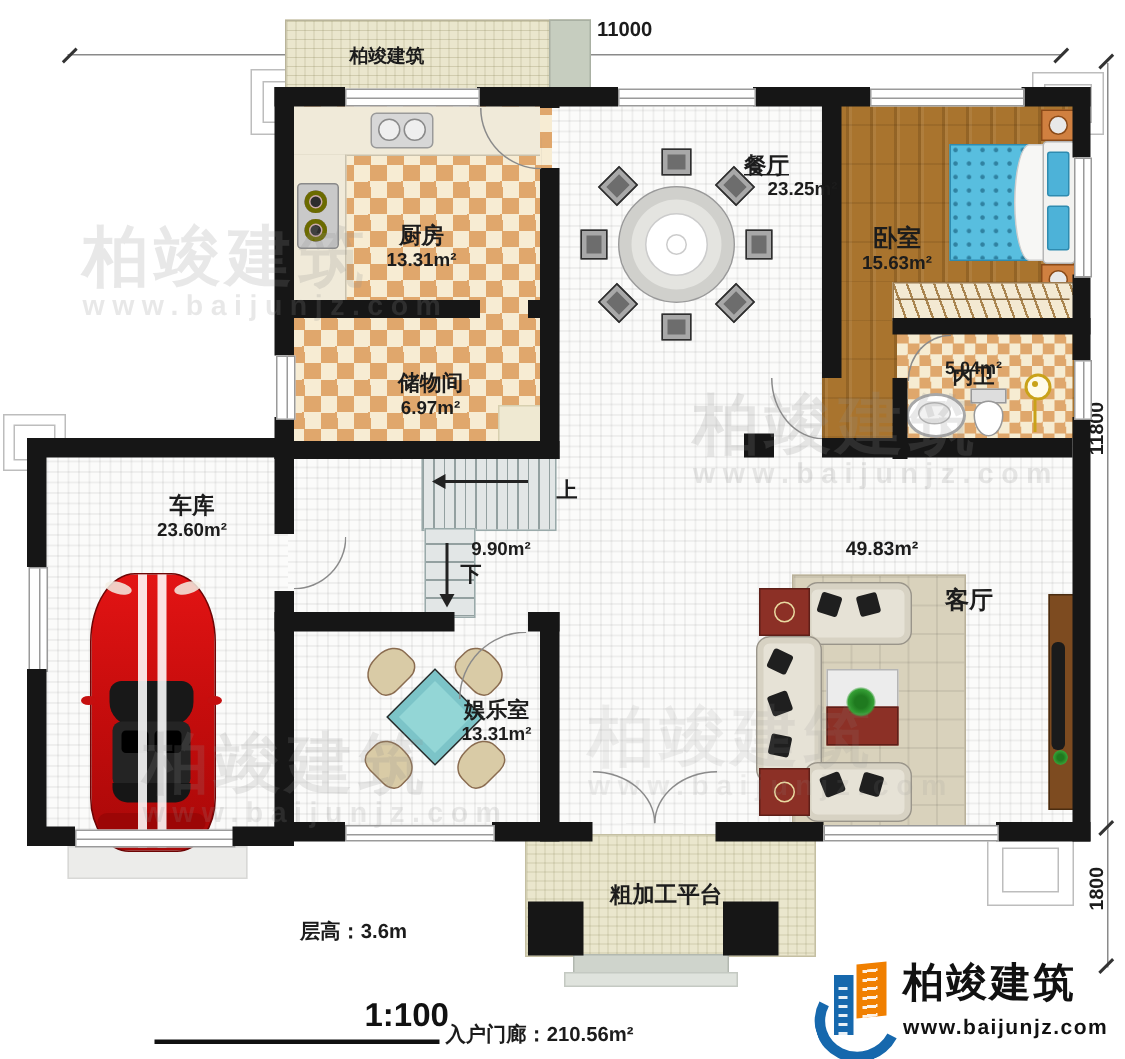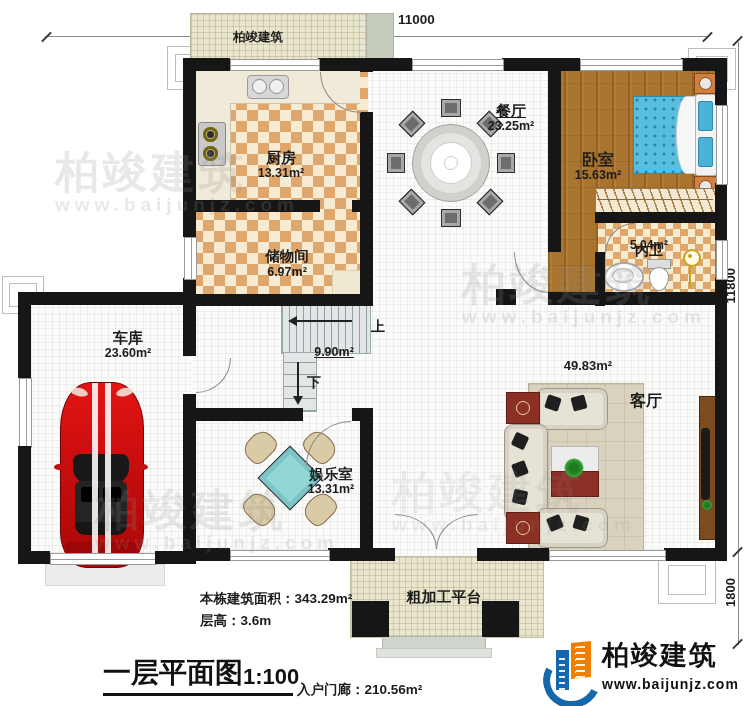--- a/index.html
+++ b/index.html
@@ -244,32 +244,32 @@
   <div class="wall" style="left:496px;top:289px;width:20px;height:16px;"></div>
 
   <div class="wall" style="left:352px;top:601px;width:37px;height:36px;"></div>
   <div class="wall" style="left:482px;top:601px;width:37px;height:36px;"></div>
 
   <div class="lbl" style="left:246px;top:149px;width:70px;font-size:15px;">厨房</div>
   <div class="lbl" style="left:246px;top:166px;width:70px;font-size:12.5px;">13.31m²</div>
   <div class="lbl" style="left:247px;top:248px;width:80px;font-size:14.5px;">储物间</div>
   <div class="lbl" style="left:247px;top:265px;width:80px;font-size:12.5px;">6.97m²</div>
   <div class="lbl" style="left:476px;top:102px;width:70px;font-size:15px;text-decoration:underline;">餐厅</div>
-  <div class="lbl" style="left:476px;top:119px;width:70px;font-size:12.5px;">23.25m²</div>
+  <div class="lbl" style="left:500px;top:119px;width:70px;font-size:12.5px;">23.25m²</div>
   <div class="lbl" style="left:563px;top:151px;width:70px;font-size:16px;">卧室</div>
   <div class="lbl" style="left:563px;top:168px;width:70px;font-size:12.5px;">15.63m²</div>
   <div class="lbl" style="left:614px;top:224px;width:70px;font-size:14px;margin-top:18px;">内卫</div>
   <div class="lbl" style="left:614px;top:239px;width:70px;font-size:12px;">5.04m²</div>
   <div class="lbl" style="left:93px;top:329px;width:70px;font-size:15px;">车库</div>
   <div class="lbl" style="left:93px;top:346px;width:70px;font-size:12.5px;">23.60m²</div>
   <div class="lbl" style="left:291px;top:466px;width:80px;font-size:14.5px;">娱乐室</div>
   <div class="lbl" style="left:291px;top:482px;width:80px;font-size:12.5px;">13.31m²</div>
   <div class="lbl" style="left:611px;top:392px;width:70px;font-size:16px;">客厅</div>
   <div class="lbl" style="left:553px;top:359px;width:70px;font-size:13px;">49.83m²</div>
-  <div class="lbl" style="left:304px;top:345px;width:60px;font-size:12.5px;text-decoration:underline;">9.90m²</div>
+  <div class="lbl" style="left:304px;top:359px;width:60px;font-size:12.5px;">9.90m²</div>
   <div class="lbl" style="left:371px;top:318px;font-size:14px;">上</div>
   <div class="lbl" style="left:307px;top:374px;font-size:14px;">下</div>
   <div class="lbl" style="left:394px;top:588px;width:100px;font-size:15px;">粗加工平台</div>
 
   <div class="wm" style="left:55px;top:150px;opacity:.20;">
     <div class="big">柏竣建筑</div>
     <div class="url">www.baijunjz.com</div>
   </div>
   <div class="wm" style="left:462px;top:262px;opacity:.20;">
     <div class="big">柏竣建筑</div>
@@ -277,23 +277,21 @@
   </div>
   <div class="wm" style="left:95px;top:488px;opacity:.18;">
     <div class="big">柏竣建筑</div>
     <div class="url">www.baijunjz.com</div>
   </div>
   <div class="wm" style="left:392px;top:470px;opacity:.13;">
     <div class="big">柏竣建筑</div>
     <div class="url">www.baijunjz.com</div>
   </div>
 
-  <div class="lbl" style="left:200px;top:591px;text-align:left;font-size:13.5px;">本栋建筑面积：343.29m²</div>
   <div class="lbl" style="left:200px;top:613px;text-align:left;font-size:13.5px;">层高：3.6m</div>
-  <div class="lbl" style="left:103px;top:657px;text-align:left;font-size:28px;letter-spacing:0px;color:#111;">一层平面图</div>
   <div class="lbl" style="left:243px;top:664px;text-align:left;font-size:22px;color:#111;">1:100</div>
   <div class="abs" style="left:103px;top:693px;width:190px;height:3px;background:#111;"></div>
   <div class="lbl" style="left:297px;top:682px;text-align:left;font-size:13.5px;">入户门廊：210.56m²</div>
 
   <div class="abs" style="left:543px;top:636px;width:56px;height:62px;">
     <div class="abs" style="left:0px;top:16px;width:44px;height:42px;border:7px solid transparent;border-left-color:#1668ad;border-bottom-color:#1668ad;border-radius:50%;transform:rotate(-18deg);"></div>
     <div class="abs" style="left:28px;top:6px;width:20px;height:36px;background:#f07f00;transform:skewY(-6deg);background-image:repeating-linear-gradient(0deg,transparent 0 4px,rgba(255,255,255,.9) 4px 6px);background-size:10px 100%;background-repeat:no-repeat;background-position:4px 4px;"></div>
     <div class="abs" style="left:13px;top:14px;width:13px;height:40px;background:#1668ad;background-image:repeating-linear-gradient(0deg,transparent 0 4px,rgba(255,255,255,.9) 4px 6px);background-size:6px 100%;background-repeat:no-repeat;background-position:3px 4px;"></div>
   </div>
   <div class="lbl" style="left:602px;top:640px;text-align:left;font-size:27px;letter-spacing:2px;color:#111;">柏竣建筑</div>

